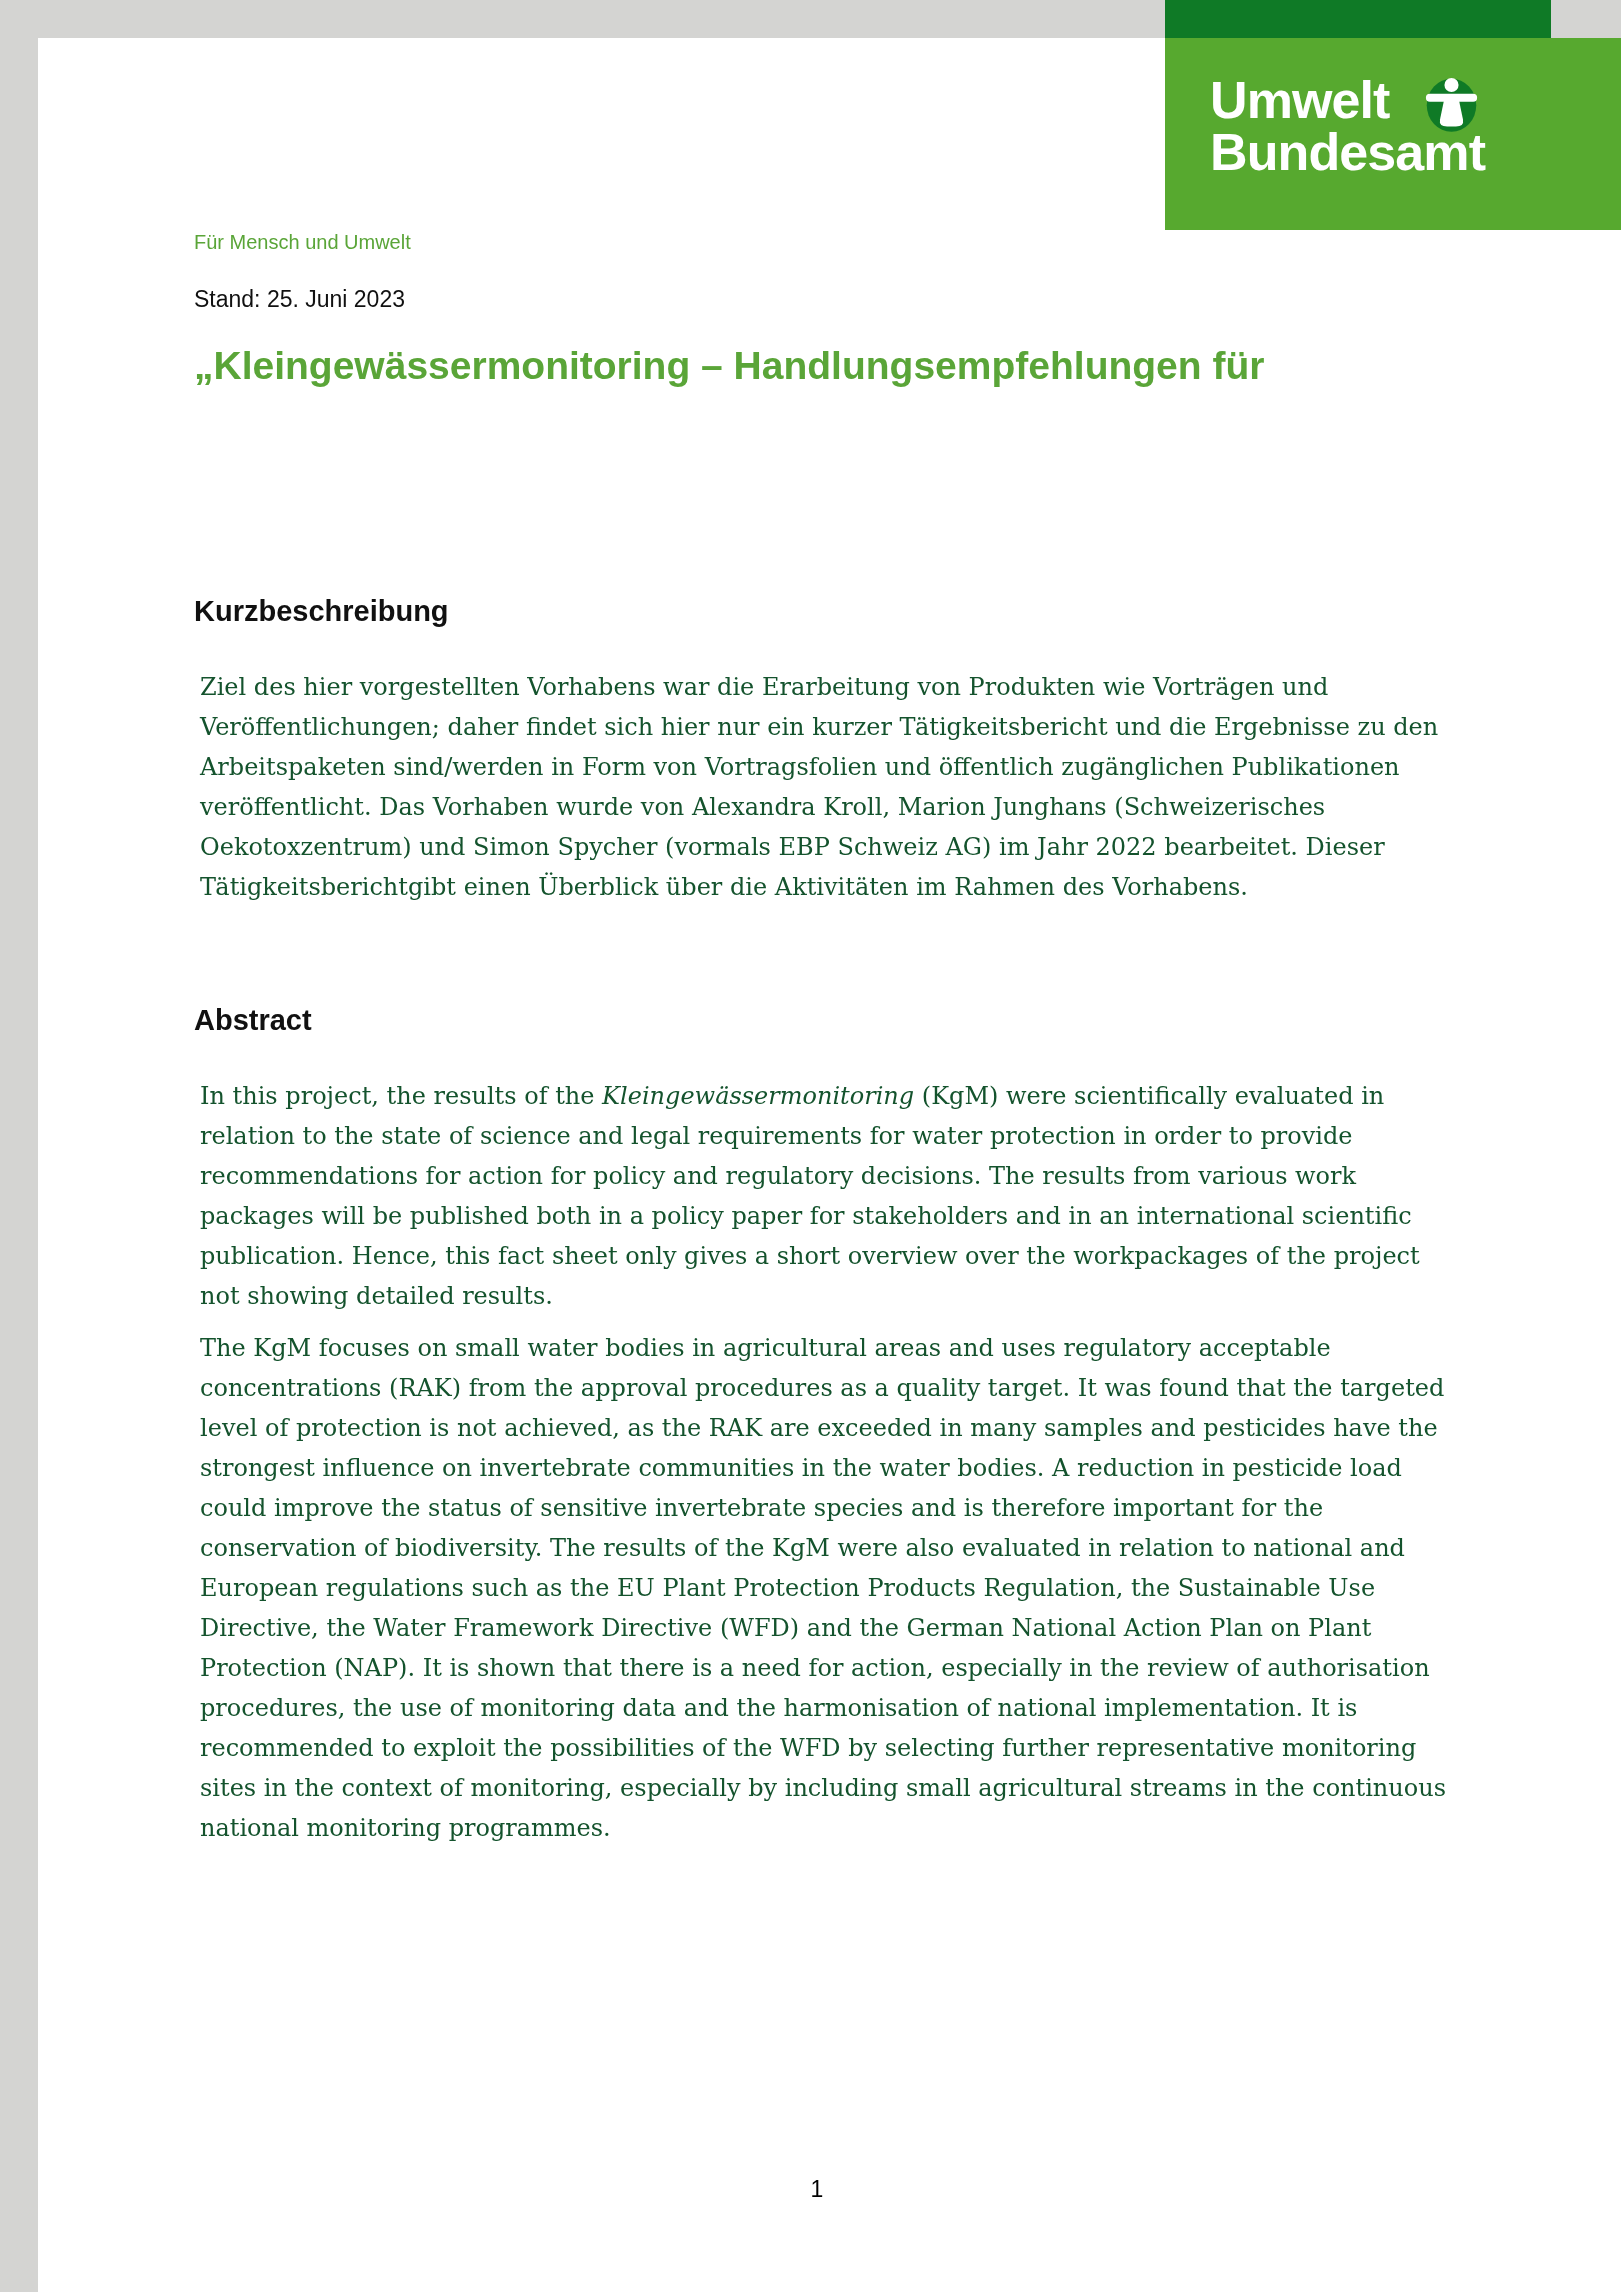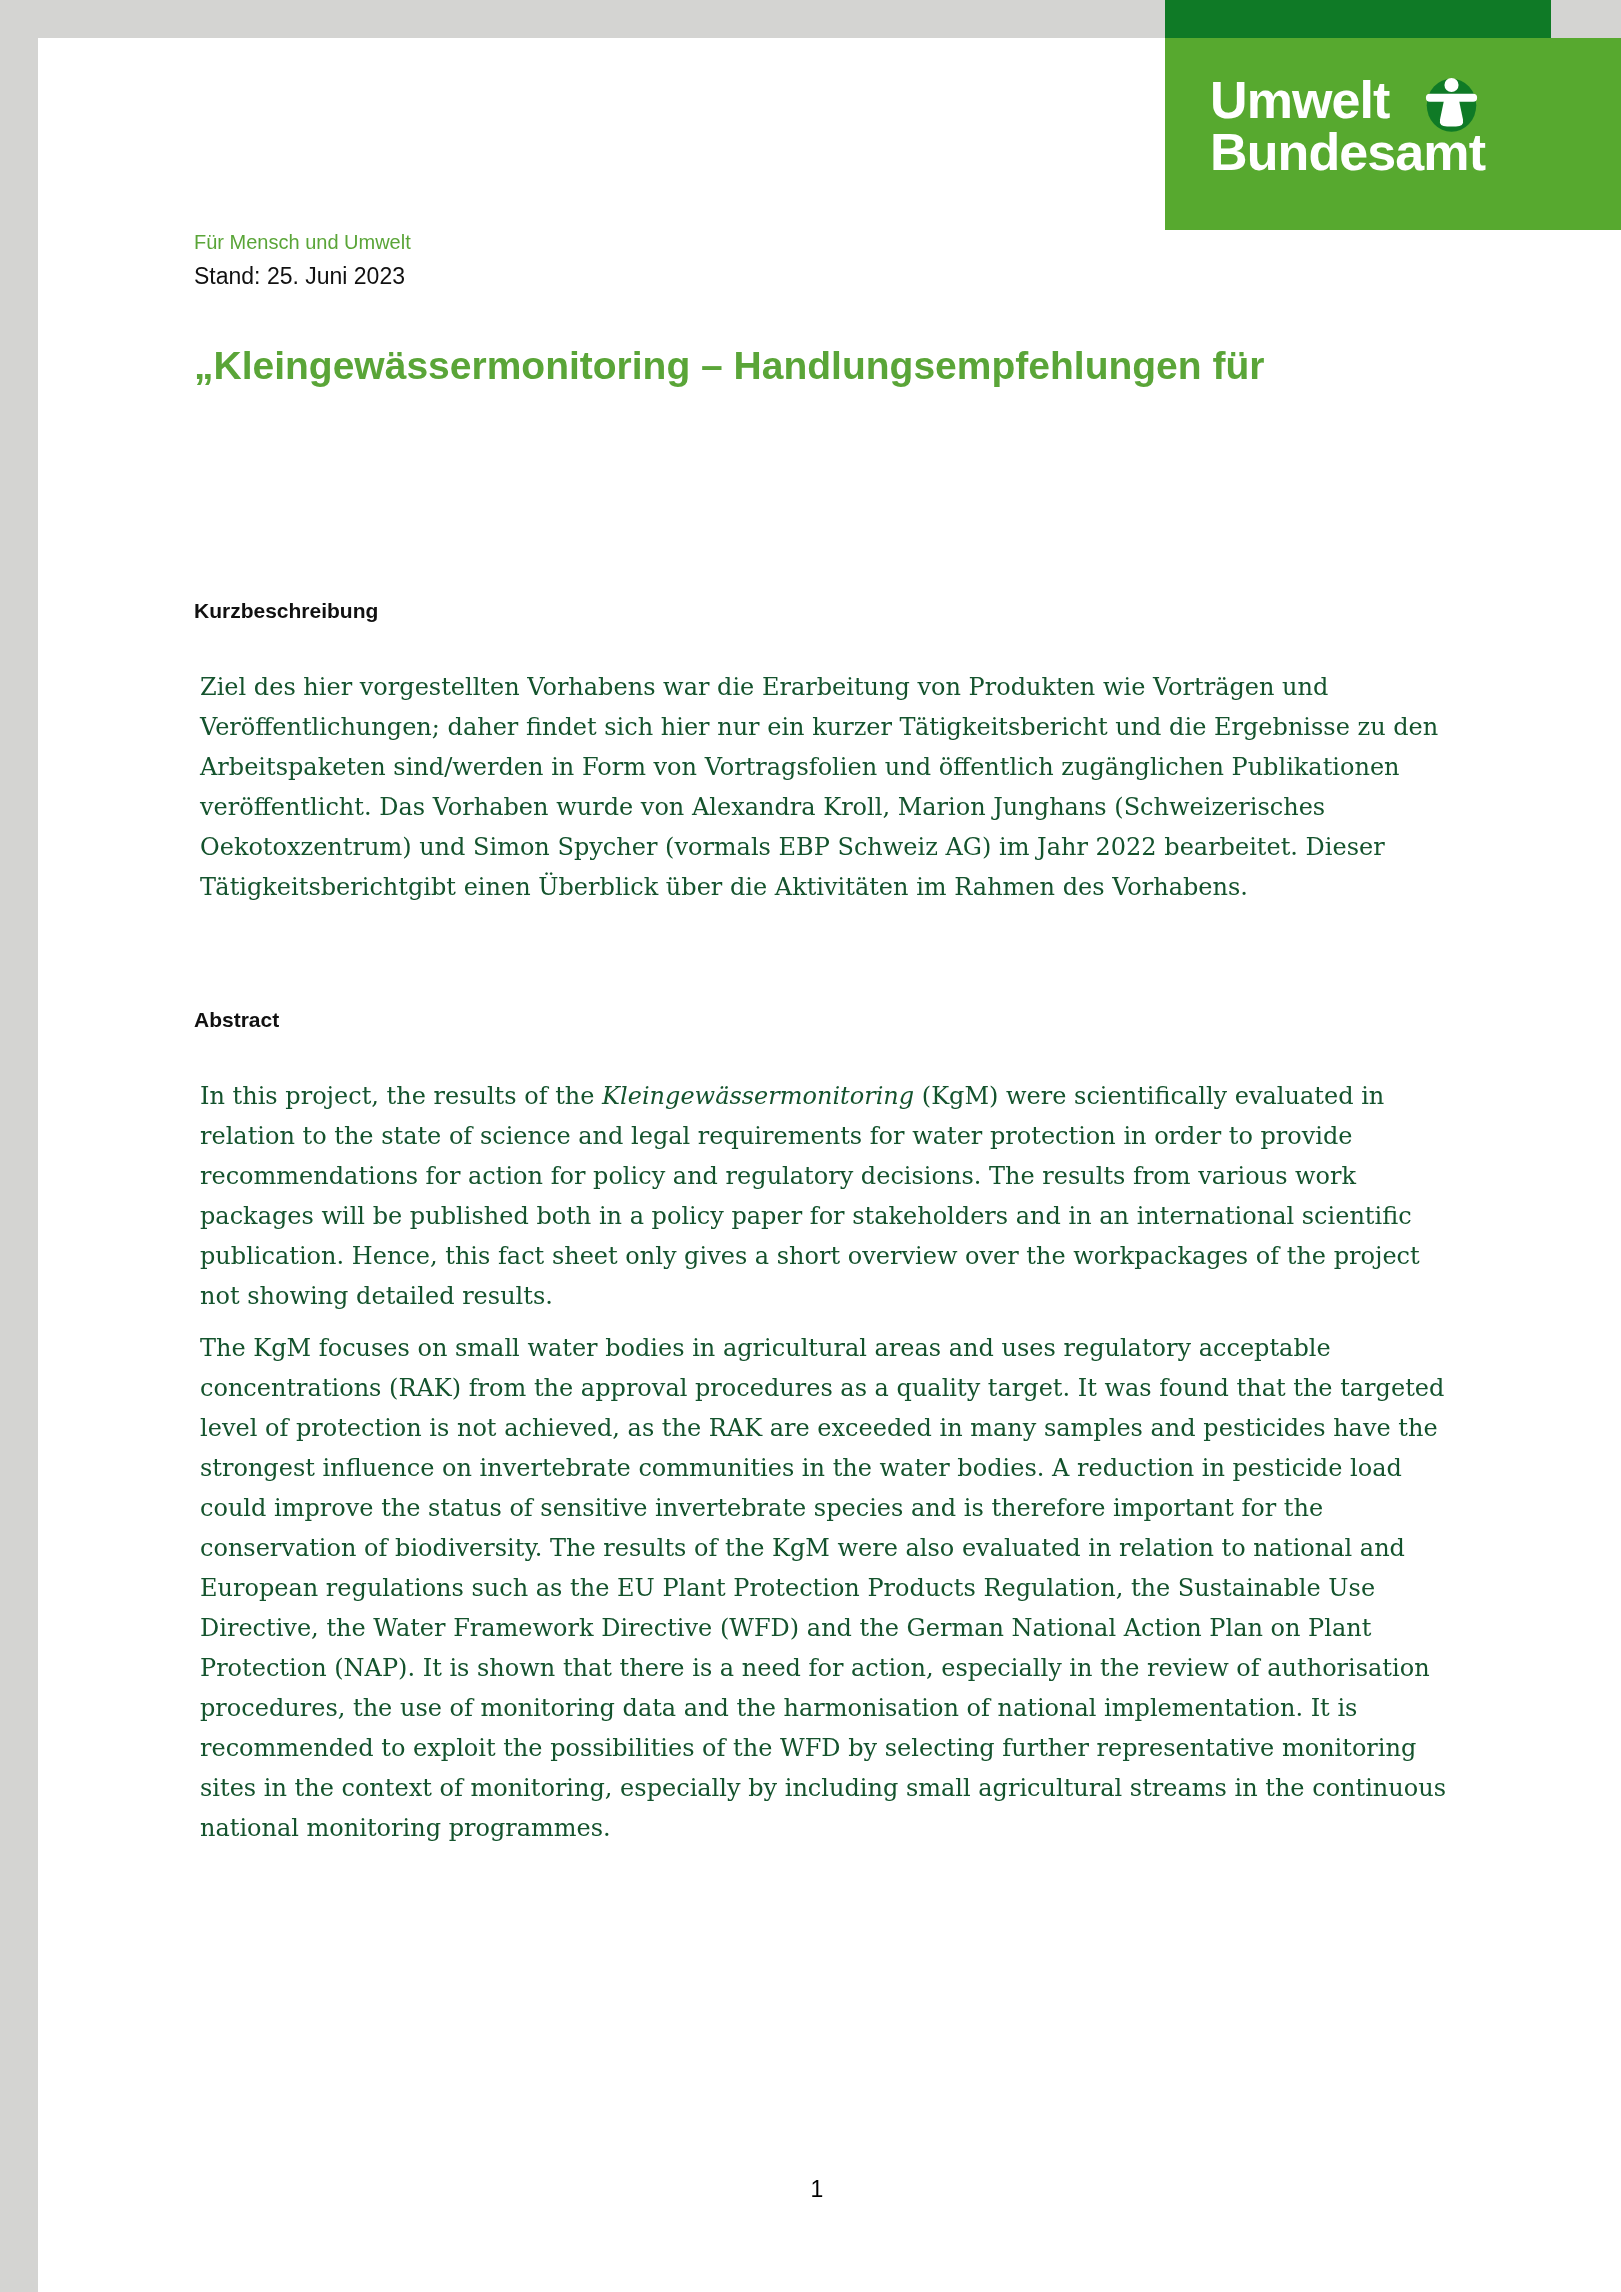--- a/index.html
+++ b/index.html
@@ -38,33 +38,33 @@
   }
   .logo-icon{
     position:absolute;left:260px;top:37px;width:53px;height:57px;
   }
   
   .tagline{
     position:absolute;left:194px;top:228px;
     color:var(--green-accent);font-size:20px;line-height:28.5px;
   }
   .stand{
-    position:absolute;left:194px;top:262px;
+    position:absolute;left:194px;top:285px;
     color:var(--text-black);font-size:23px;line-height:28.5px;
   }
   .doc-title{
     position:absolute;left:194px;top:339px;width:1265px;
     color:var(--green-accent);font-weight:700;
     font-size:39px;line-height:53px;
   }
   .doc-title div{white-space:nowrap;}
   
   .section-heading{
     position:absolute;left:194px;
-    color:var(--text-black);font-weight:700;font-size:21px;line-height:36px;
+    color:var(--text-black);font-weight:700;font-size:29px;line-height:36px;
   }
   .h-kurz{top:593px;}
   .h-abstract{top:1002px;}
   .body-par{
     position:absolute;left:200px;width:1246px;
     font-family:"DejaVu Serif","Liberation Serif",serif;
     color:#14532d;font-size:24px;line-height:40px;
     text-align:left;
   }
   .p-kurz{top:667px;}

